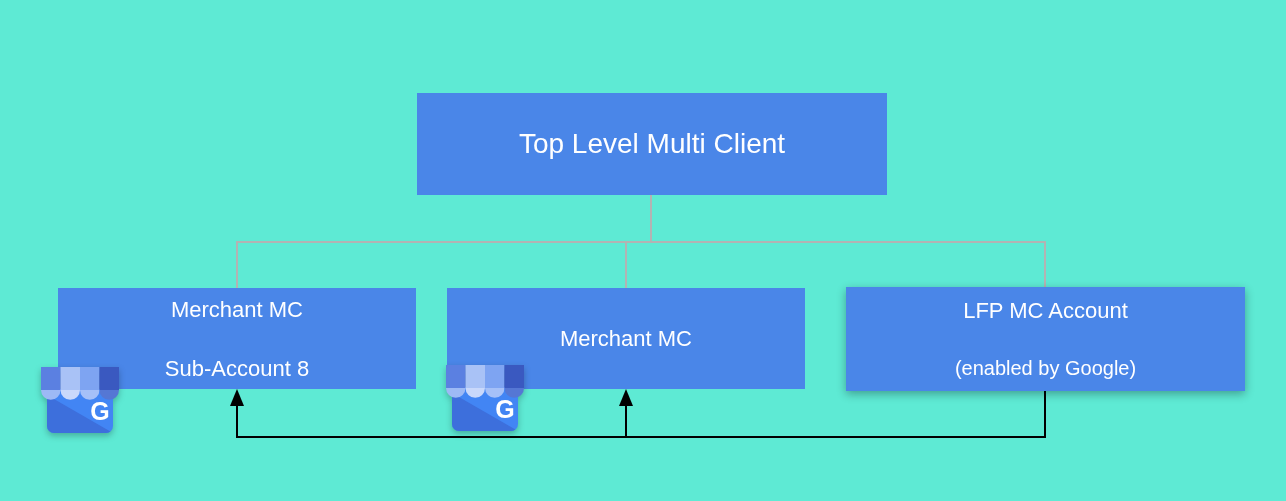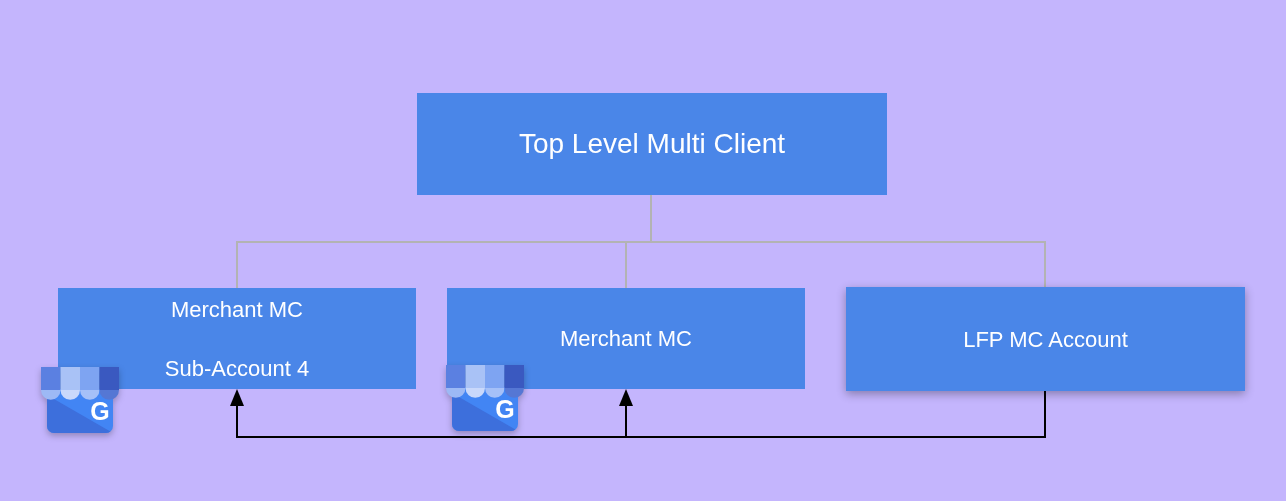--- a/index.html
+++ b/index.html
@@ -5,21 +5,21 @@
   html, body {
     margin: 0;
     padding: 0;
     background: #ffffff;
     font-family: "Liberation Sans", "DejaVu Sans", sans-serif;
   }
   .canvas {
     position: relative;
     width: 1286px;
     height: 501px;
-    background: #c4b5fd;
+    background: #5eead4;
     overflow: hidden;
   }
   .box {
     position: absolute;
     background: #4a86e8;
     color: #ffffff;
     display: flex;
     flex-direction: column;
     align-items: center;
     justify-content: center;
@@ -87,29 +87,30 @@
   </div>
 
   <div class="gline gv-root"></div>
   <div class="gline gh-main"></div>
   <div class="gline gv-left"></div>
   <div class="gline gv-mid"></div>
   <div class="gline gv-right"></div>
 
   <div class="box sub sub1">
     <div>Merchant MC</div>
-    <div>Sub-Account 4</div>
+    <div>Sub-Account 8</div>
   </div>
 
   <div class="box sub sub2">
     <div>Merchant MC</div>
   </div>
 
   <div class="box sub lfp">
     <div class="line1">LFP MC Account</div>
+    <div class="line2">(enabled by Google)</div>
   </div>
 
   <div class="bline bv-lfp"></div>
   <div class="bline bh-main"></div>
   <div class="bline bv-arrow1"></div>
   <div class="bline bv-arrow2"></div>
   <div class="arrowhead a1"></div>
   <div class="arrowhead a2"></div>
 
   <svg class="gmb-icon i1" width="78" height="66" viewBox="0 0 78 66">

